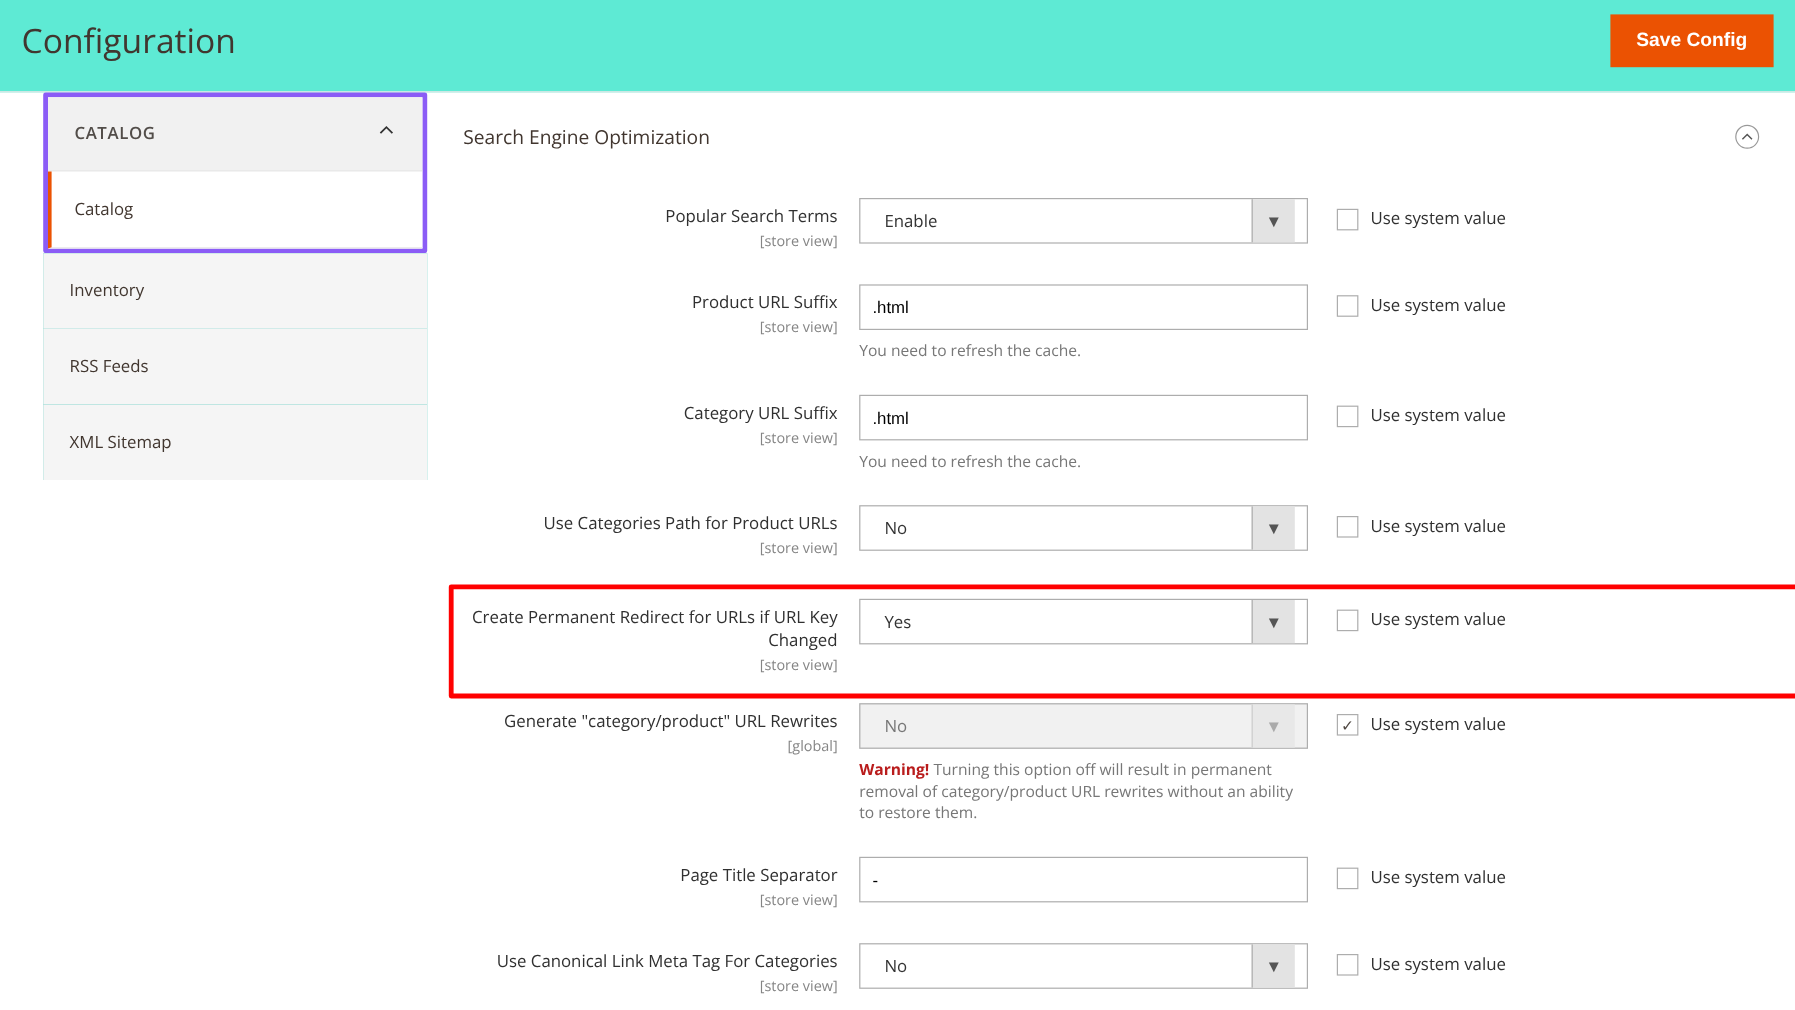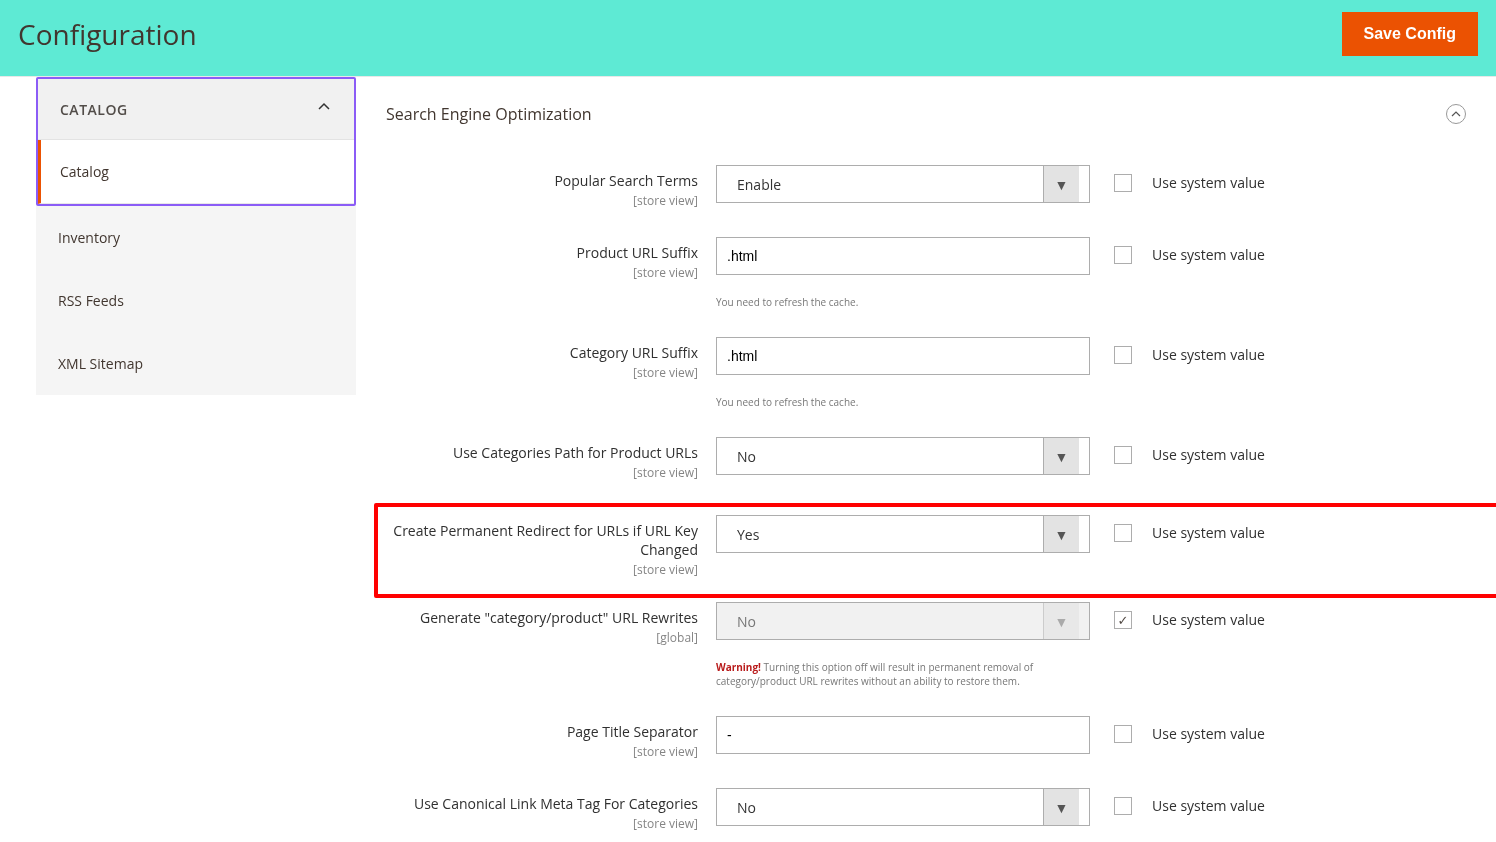--- a/index.html
+++ b/index.html
@@ -6,43 +6,43 @@
   body { font-family: 'Open Sans', Arial, sans-serif; background: #fff; color: #333; font-size: 14px; }
   .page-header { background: #5eead4; padding: 12px 18px 20px 18px; display: flex; justify-content: space-between; align-items: center; border-bottom: 1px solid #e8e8e8; }
   .page-title { font-size: 28px; font-weight: 400; color: #41362f; }
   .save-btn { background: #eb5202; color: #fff; border: none; padding: 13px 22px; font-size: 16px; font-weight: 600; cursor: pointer; text-align: center; }
   .layout { display: flex; }
   .sidebar { width: 320px; padding: 0; margin-left: 36px; }
   .sidebar-group-header { background: #f1f1f1; padding: 20px 22px; display: flex; justify-content: space-between; align-items: center; text-transform: uppercase; font-weight: 600; color: #524d49; letter-spacing: 0.5px; cursor: pointer; border-bottom: 1px solid #e3e3e3;}
   .sidebar-group-header .caret { }
   .sidebar-item { background: #fff; padding: 22px 22px; border-bottom: 1px solid #e8e8e8; color: #41362f; cursor: pointer; }
   .sidebar-item.active { border-left: 3px solid #eb5202; padding-left: 19px; font-weight: 400; }
-  .sidebar-wrap { border: 2px solid #8b5cf6; border-radius: 2px; }
+  .sidebar-wrap { border: 4px solid #8b5cf6; border-radius: 2px; }
   .sidebar-rest { background: #14b8a6; }
   .sidebar-rest .sidebar-item { background: #f5f5f5; border-bottom: none; padding: 22px 22px; }
 
   .main { flex: 1; padding: 20px 30px; position: relative; }
   .section-header { display: flex; justify-content: space-between; align-items: center; margin: 6px 0 40px 0; }
   .section-title { font-size: 16px; color: #41362f; font-weight: 400; }
   .collapse-icon { width: 20px; height: 20px; border: 1px solid #999; border-radius: 50%; display: flex; align-items: center; justify-content: center; color: #555; cursor: pointer;}
 
   .field-row { display: flex; align-items: flex-start; margin-bottom: 28px; position: relative; }
   .field-label-col { width: 330px; text-align: right; padding-right: 18px; padding-top: 6px;}
   .field-label { font-size: 14px; color: #303030; }
   .field-scope { font-size: 12px; color: #858585; display: block; margin-top: 2px;}
   .field-input-col { width: 374px; }
   .field-input-col input[type="text"], .field-input-col .select { width: 100%; padding: 8px 10px; border: 1px solid #adadad; font-size: 14px; height: 38px; background: #fff;}
   .select { display: flex; justify-content: space-between; align-items: center; cursor: pointer; padding: 0; }
   .select-value { padding: 8px 10px; flex: 1;}
   .select-arrow { width: 36px; height: 36px; background: #e3e3e3; display: flex; align-items: center; justify-content: center; color: #555; border-left: 1px solid #adadad;}
   .select.disabled { background: #f1f1f1; color: #777; }
   .select.disabled .select-arrow { background: #e8e8e8; border-left: 1px solid #ccc;}
-  .field-note { font-size: 10px; color: #777; margin-top: 20px; }
+  .field-note { font-size: 13px; color: #777; margin-top: 8px; }
   .field-note .warning { color: #b91c1c; font-weight: 700; }
-  .field-system-col { padding-left: 24px; padding-top: 8px; display: flex; align-items: center; gap: 20px; width: 220px;}
+  .field-system-col { padding-left: 24px; padding-top: 8px; display: flex; align-items: center; gap: 10px; width: 220px;}
   .field-system-col .cb { width: 18px; height: 18px; border: 1px solid #adadad; display: inline-flex; align-items: center; justify-content: center; cursor: pointer; background:#fff;}
   .field-system-col .cb.checked::after { content: '✓'; font-size: 13px; color: #514943; }
   .sys-label { color: #303030; }
 
   .highlight-row { position: relative; }
   .highlight-box { position: absolute; border: 4px solid #ff0000; border-radius: 2px; pointer-events: none; }
   svg.caret { width: 16px; height: 16px; }
 </style>
 </head>
 <body>

